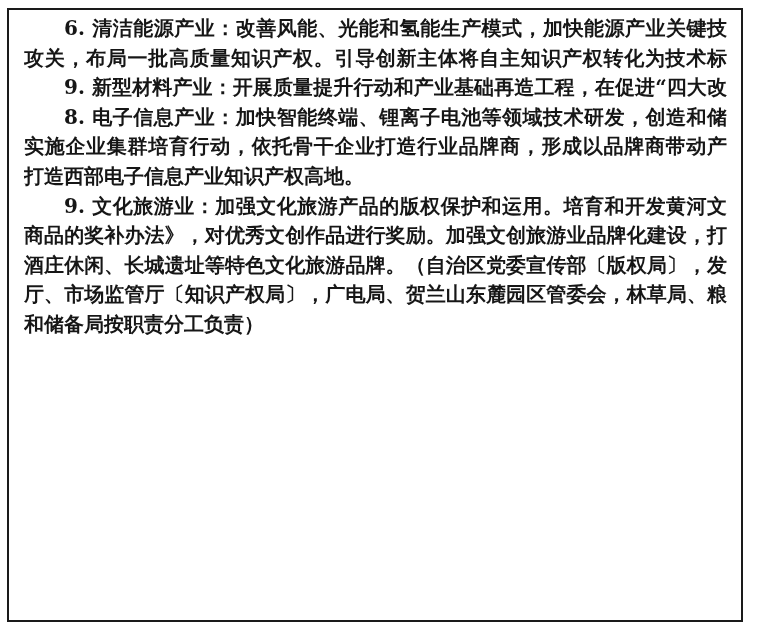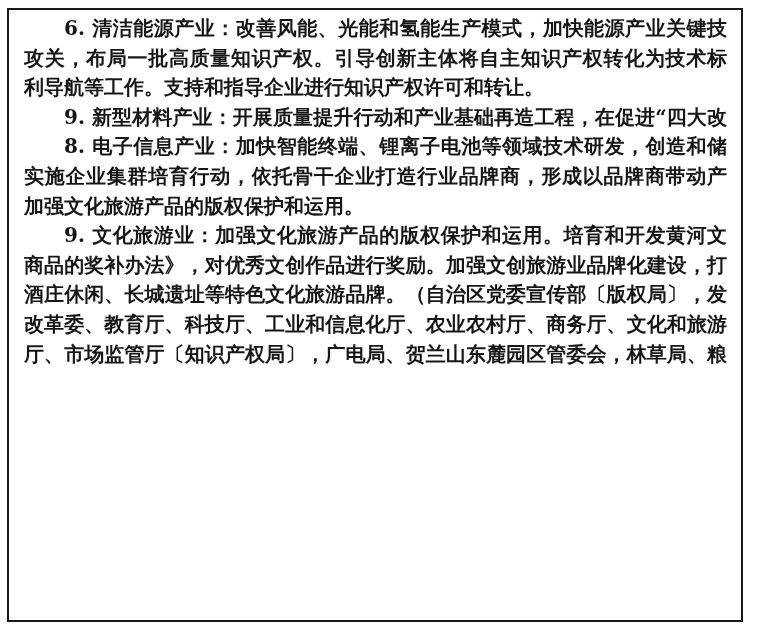--- a/index.html
+++ b/index.html
@@ -37,28 +37,27 @@
   .line.last  { text-align-last: left; }
 </style>
 </head>
 <body>
 
 <div class="page">
   <div class="frame">
 
     <div class="line first">6. 清洁能源产业：改善风能、光能和氢能生产模式，加快能源产业关键技术</div>
     <div class="line">攻关，布局一批高质量知识产权。引导创新主体将自主知识产权转化为技术标准。</div>
-    <div class="line last">利导航等工作。支持和指导企业进行知识产权许可和转让。</div>
 
     <div class="line first">9. 新型材料产业：开展质量提升行动和产业基础再造工程，在促进“四大改</div>
 
     <div class="line first">8. 电子信息产业：加快智能终端、锂离子电池等领域技术研发，创造和储备</div>
     <div class="line">实施企业集群培育行动，依托骨干企业打造行业品牌商，形成以品牌商带动产业、</div>
-    <div class="line last">加强文化旅游产品的版权保护和运用。</div>
+    <div class="line last">打造西部电子信息产业知识产权高地。</div>
 
     <div class="line first">9. 文化旅游业：加强文化旅游产品的版权保护和运用。培育和开发黄河文</div>
     <div class="line">商品的奖补办法》，对优秀文创作品进行奖励。加强文创旅游业品牌化建设，打响</div>
     <div class="line">酒庄休闲、长城遗址等特色文化旅游品牌。（自治区党委宣传部〔版权局〕，发展</div>
-    <div class="line">改革委、教育厅、科技厅、工业和信息化厅、农业农村厅、商务厅、文化和旅游</div>
     <div class="line">厅、市场监管厅〔知识产权局〕，广电局、贺兰山东麓园区管委会，林草局、粮食</div>
+    <div class="line last">和储备局按职责分工负责）</div>
 
   </div>
 </div>
 
 </body></html>

